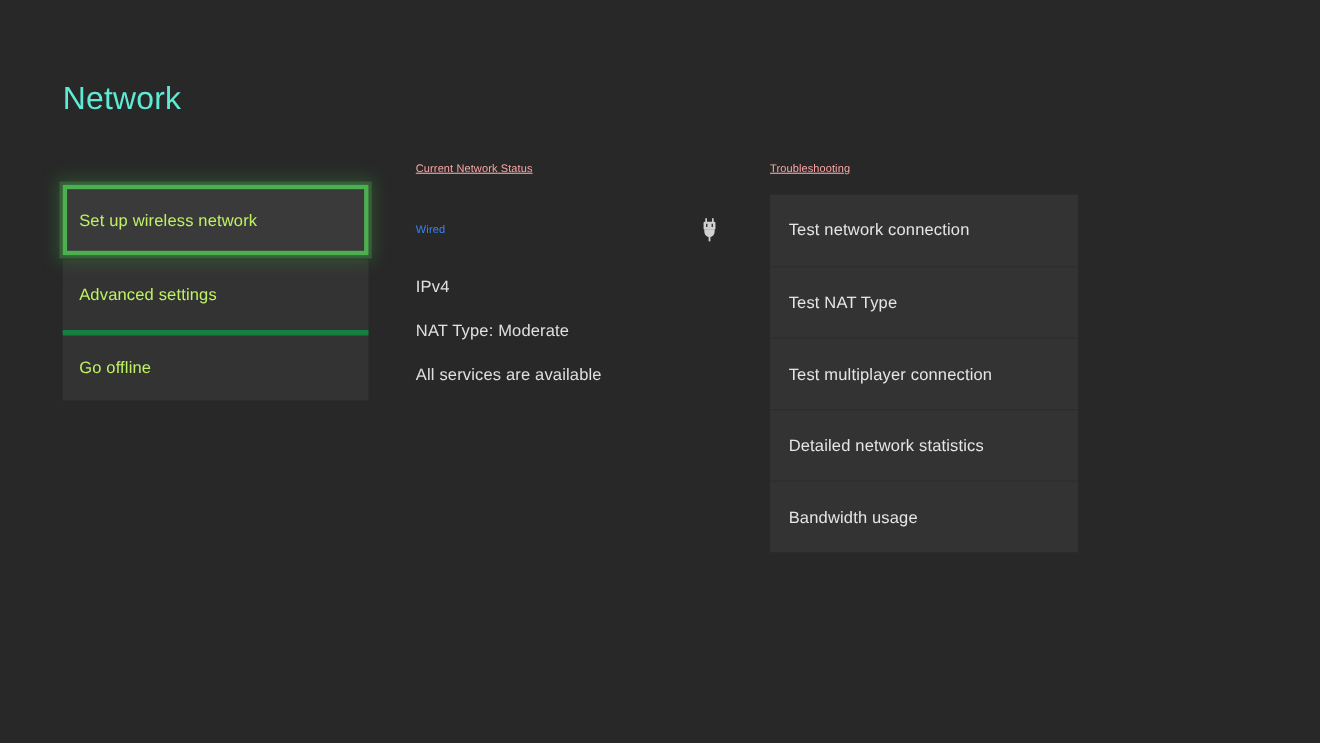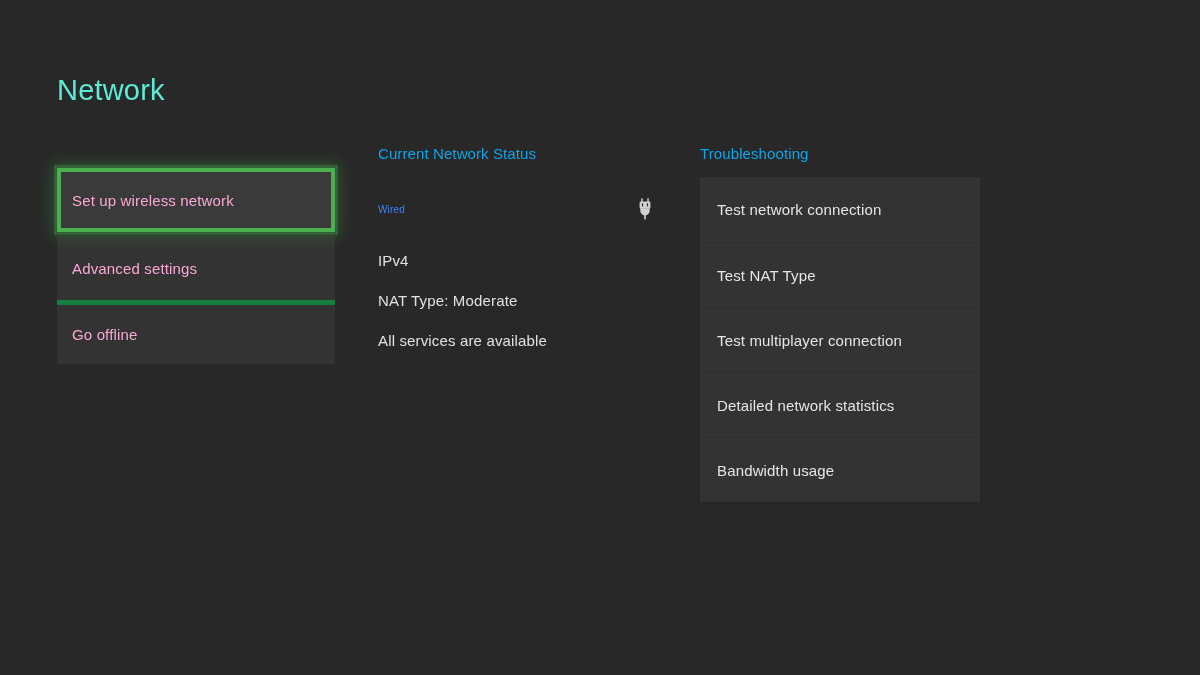--- a/index.html
+++ b/index.html
@@ -27,45 +27,46 @@
     font-size: 29px;
     font-weight: 300;
     letter-spacing: 0.2px;
     color: #5eead4;
     line-height: 36px;
   }
 
   
   .column-header {
     position: absolute;
-    font-size: 15px;
+    font-size: 10px;
     font-weight: 400;
-    color: #0ea5e9;
+    color: #fca5a5;
     letter-spacing: 0.1px;
     line-height: 20px;
+    text-decoration: underline;
   }
 
   
   #left-column {
     position: absolute;
     left: 57px;
     top: 168px;
     width: 278px;
   }
 
   .menu-tile {
     position: relative;
     width: 278px;
     height: 64px;
     background: #333333;
     display: flex;
     align-items: center;
     padding-left: 15px;
     font-size: 15px;
-    color: #f9a8d4;
+    color: #bef264;
     letter-spacing: 0.15px;
   }
 
   .menu-tile + .menu-tile {
     border-top: 5px solid #15803d;
   }
 
   .menu-tile.focused {
     background: #3a3a3a;
     border: 4px solid #4caf50;

